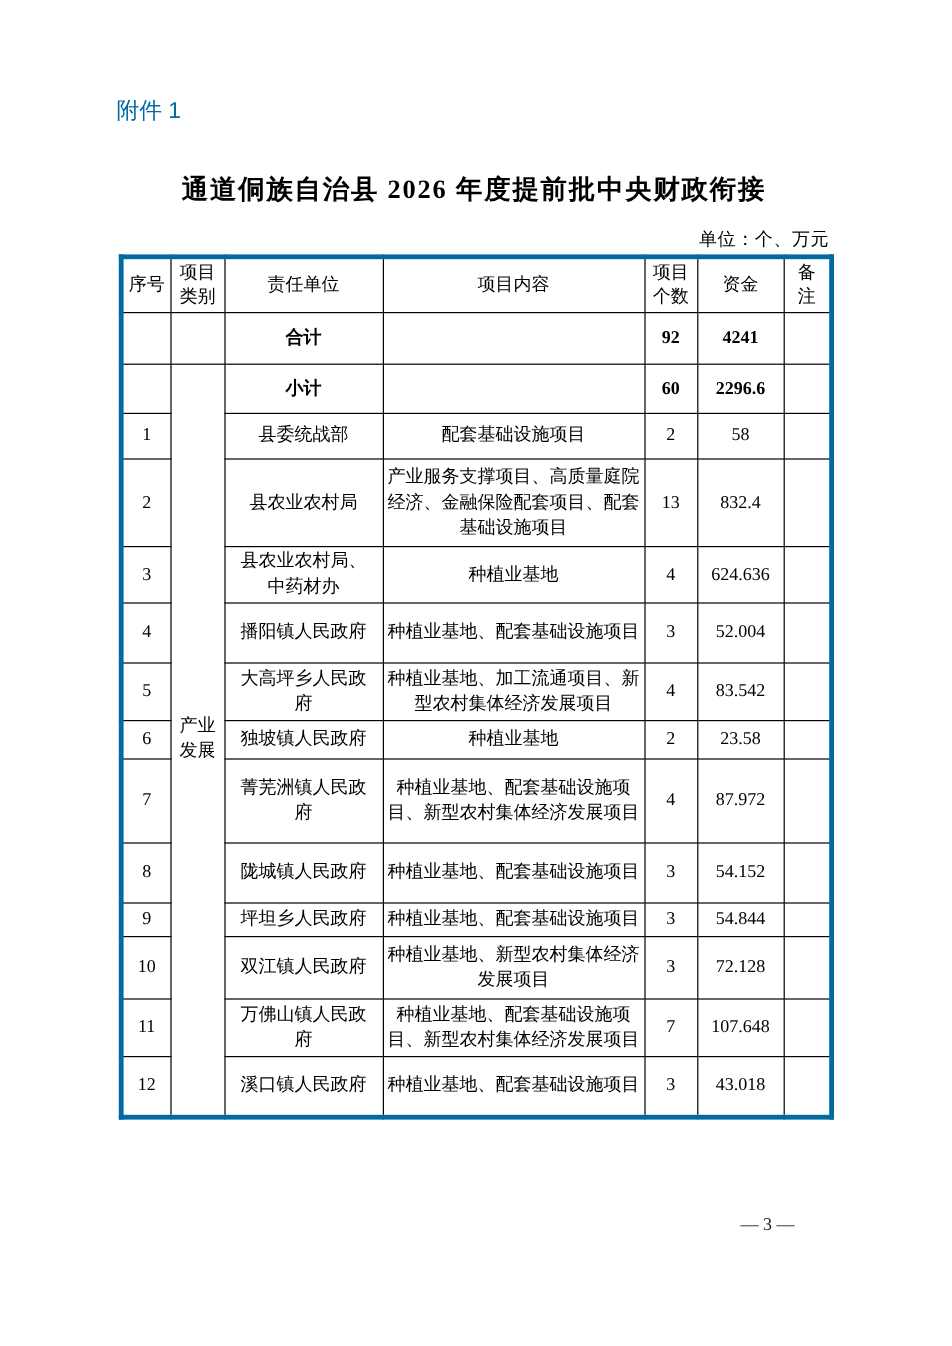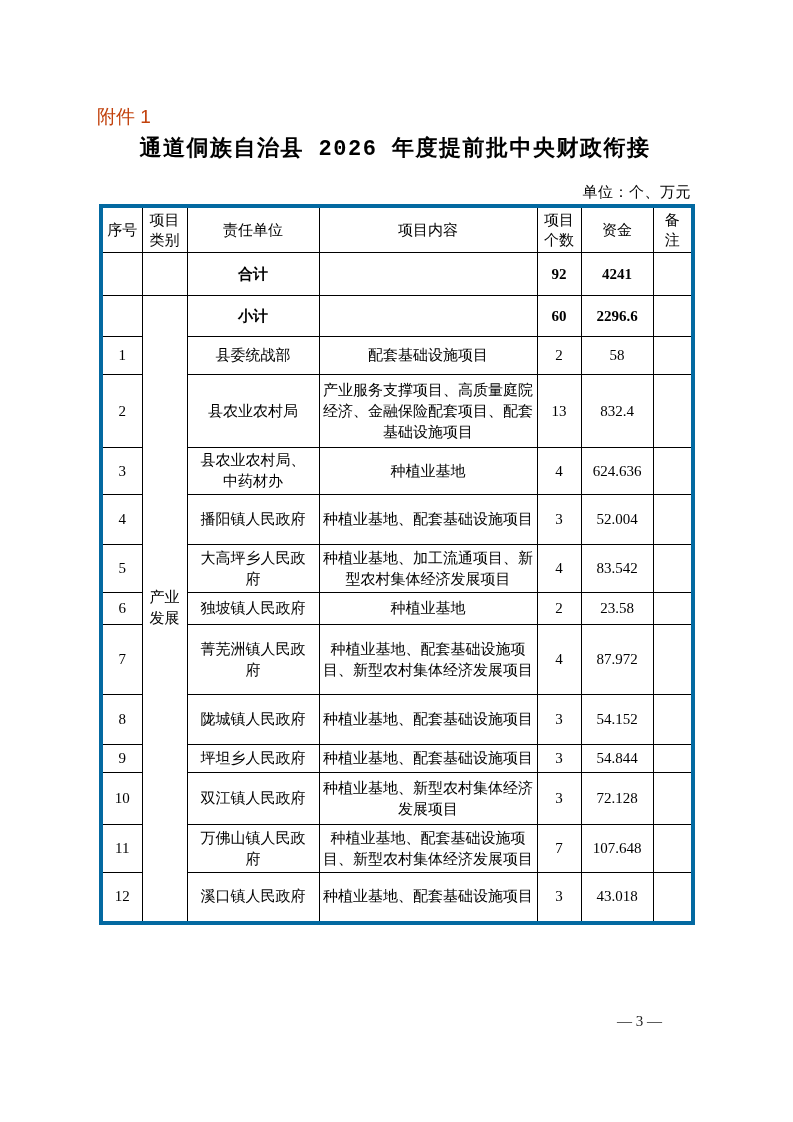--- a/index.html
+++ b/index.html
@@ -13,31 +13,31 @@
     font-family: "Liberation Serif", serif;
     color: #000;
   }
   .content {
     position: absolute;
     left: 99px;
     top: 0;
     width: 592px;
   }
   .attachment {
-    margin-top: 104px;
+    margin-top: 80px;
     margin-left: -2px;
     font-family: "Liberation Sans", sans-serif;
     font-size: 19px;
     line-height: 26px;
-    color: #c2410c;
+    color: #0369a1;
   }
   .title {
-    margin-top: 0;
+    margin-top: 32px;
     text-align: center;
-    font-family: Liberation Mono, monospace;
+    font-family: Liberation Serif, serif;
     font-weight: bold;
     font-size: 22px;
     line-height: 40px;
     letter-spacing: 1.5px;
   }
   .title .line { display: block; }
   .unit-note {
     margin-top: 11px;
     text-align: right;
     font-family: "Liberation Sans", sans-serif;

